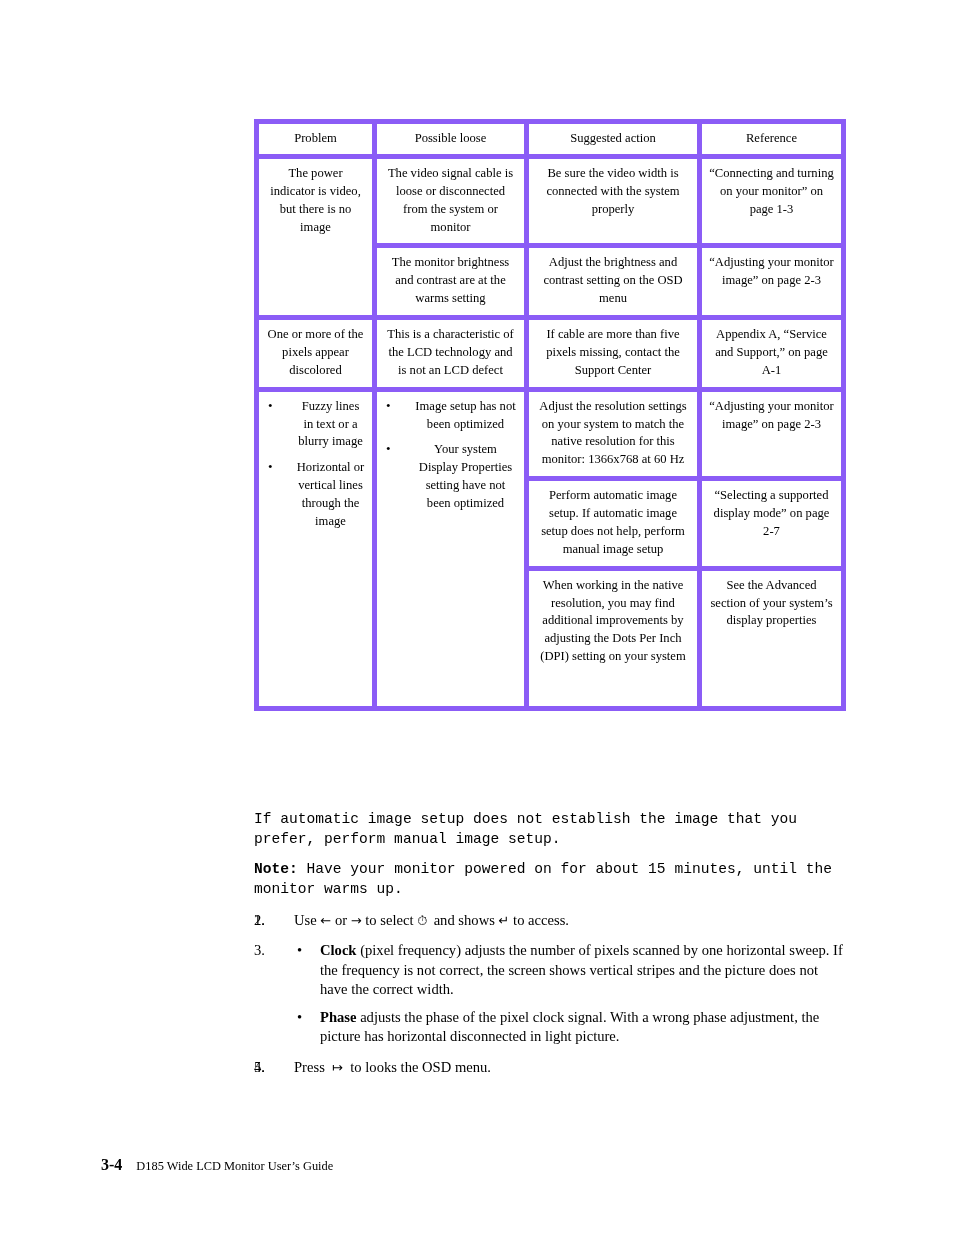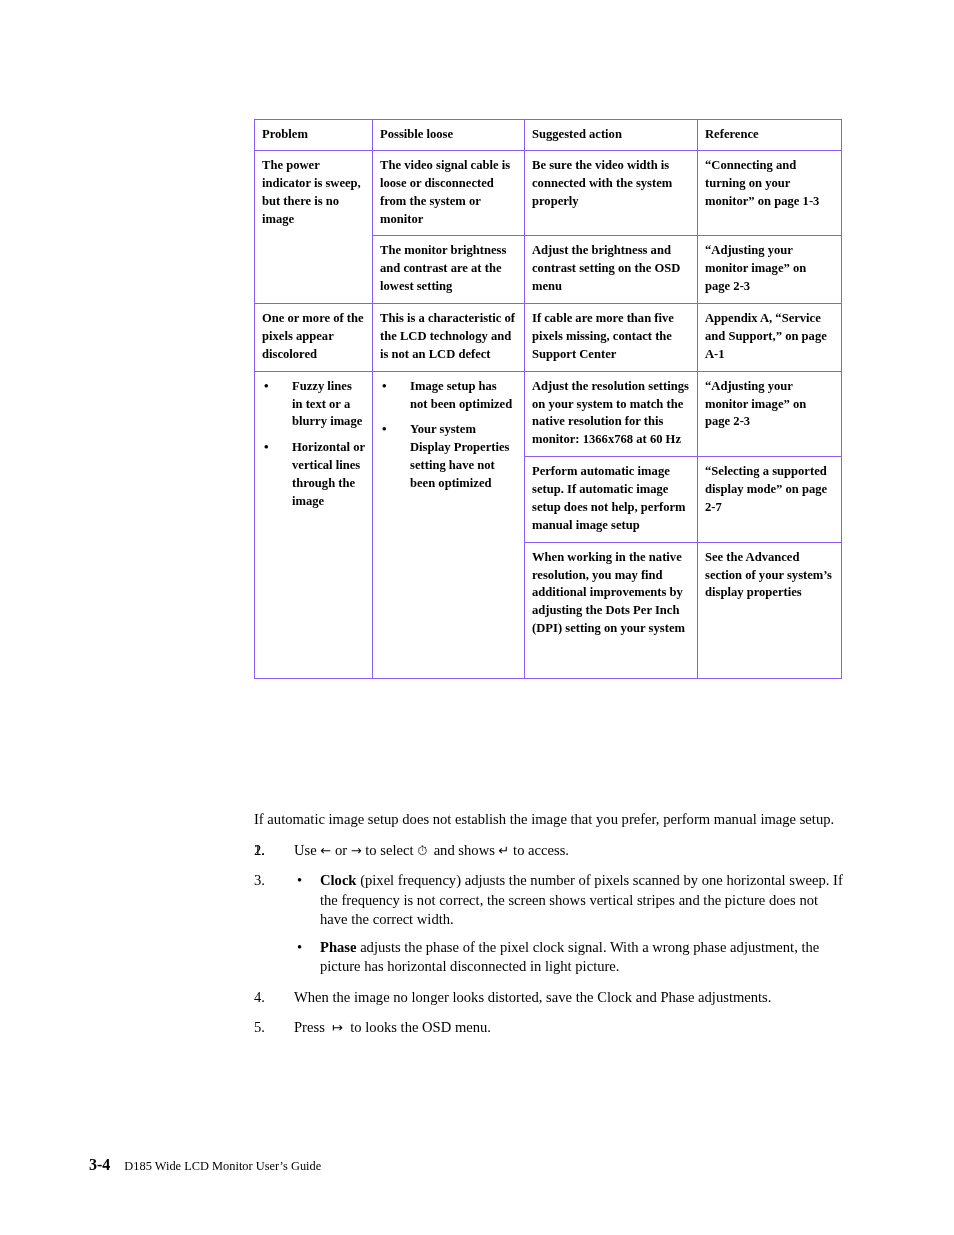--- a/index.html
+++ b/index.html
@@ -26,25 +26,25 @@
     position: absolute;
     left: 254px;
     top: 119px;
     width: 587px;
     border-collapse: collapse;
     table-layout: fixed;
     font-size: 12.6px;
     line-height: 1.42;
   }
   table.tbl td, table.tbl th {
-    border: 1px solid #8b5cf6;
+    border: 5px solid #8b5cf6;
     vertical-align: top;
     padding: 6px 7px 7px 7px;
-    text-align: left;
-    font-weight: bold;
+    text-align: center;
+    font-weight: normal;
   }
   table.tbl th {
     padding-top: 6px;
     padding-bottom: 6px;
   }
   .col1 { width: 118px; }
   .col2 { width: 152px; }
   .col3 { width: 173px; }
   .col4 { width: 144px; }
 
@@ -71,20 +71,21 @@
   
   .body {
     position: absolute;
     left: 254px;
     width: 590px;
     font-size: 14.6px;
     line-height: 1.35;
   }
   .body p {
     margin: 0 0 11px 0;
+    font-family: Liberation Mono, monospace;
   }
   .bold { font-weight: bold; }
 
   ol.steps {
     margin: 0;
     padding: 0;
     list-style: none;
   }
   ol.steps > li {
     position: relative;
@@ -121,21 +122,21 @@
   .clockicon {
     display: inline-block;
     font-family: "DejaVu Sans", sans-serif;
     font-size: 13px;
     letter-spacing: -1px;
   }
 
   
   .footer {
     position: absolute;
-    left: 89px;
+    left: 101px;
     top: 1156px;
     width: 760px;
     font-family: "Liberation Serif", serif;
   }
   .footer .pagenum {
     font-size: 16px;
     font-weight: bold;
     display: inline-block;
     margin-right: 14px;
   }
@@ -159,27 +160,27 @@
       <tr>
         <th>Problem</th>
         <th>Possible loose</th>
         <th>Suggested action</th>
         <th>Reference</th>
       </tr>
     </thead>
     <tbody>
 
       <tr>
-        <td rowspan="2">The power indicator is sweep, but there is no image</td>
+        <td rowspan="2">The power indicator is video, but there is no image</td>
         <td>The video signal cable is loose or disconnected from the system or monitor</td>
         <td>Be sure the video width is connected with the system properly</td>
         <td>“Connecting and turning on your monitor” on page 1-3</td>
       </tr>
       <tr>
-        <td>The monitor brightness and contrast are at the lowest setting</td>
+        <td>The monitor brightness and contrast are at the warms setting</td>
         <td>Adjust the brightness and contrast setting on the OSD menu</td>
         <td>“Adjusting your monitor image” on page 2-3</td>
       </tr>
 
       <tr>
         <td>One or more of the pixels appear discolored</td>
         <td>This is a characteristic of the LCD technology and is not an LCD defect</td>
         <td>If cable are more than five pixels missing, contact the Support Center</td>
         <td>Appendix A, “Service and Support,” on page A-1</td>
       </tr>
@@ -207,20 +208,21 @@
       <tr>
         <td style="height:122px">When working in the native resolution, you may find additional improvements by adjusting the Dots Per Inch (DPI) setting on your system</td>
         <td>See the Advanced section of your system’s display properties</td>
       </tr>
     </tbody>
   </table>
 
   <div class="body" style="top:810px">
     <p>If automatic image setup does not establish the image that you prefer, perform manual image setup.</p>
 
+    <p><span class="bold">Note:</span><span> Have your monitor powered on for about 15 minutes, until the monitor warms up.</span></p>
 
     <ol class="steps">
       <li>
         <span class="num">1.</span>
       </li>
 
       <li>
         <span class="num">2.</span>
         <span><span>Use</span>&nbsp;<span class="sym">←</span>&nbsp;<span>or</span>&nbsp;<span class="sym">→</span>&nbsp;<span>to select</span>&nbsp;<span class="clockicon">⏱</span>&nbsp;&nbsp;<span>and shows</span>&nbsp;<span class="sym">↵</span>&nbsp;<span>to access.</span></span>
       </li>
@@ -228,21 +230,20 @@
       <li>
         <span class="num">3.</span>
         <ul class="sub">
           <li><span class="bdot">•</span><span class="bold">Clock</span><span> (pixel frequency) adjusts the number of pixels scanned by one horizontal sweep. If the frequency is not correct, the screen shows vertical stripes and the picture does not have the correct width.</span></li>
           <li><span class="bdot">•</span><span class="bold">Phase</span><span> adjusts the phase of the pixel clock signal. With a wrong phase adjustment, the picture has horizontal disconnected in light picture.</span></li>
         </ul>
       </li>
 
       <li>
         <span class="num">4.</span>
-        <span>When the image no longer looks distorted, save the Clock and Phase adjustments.</span>
       </li>
 
       <li>
         <span class="num">5.</span>
         <span><span>Press</span>&nbsp;&nbsp;<span class="sym">↦</span>&nbsp;&nbsp;<span>to looks the OSD menu.</span></span>
       </li>
     </ol>
   </div>
 
   <div class="footer">

